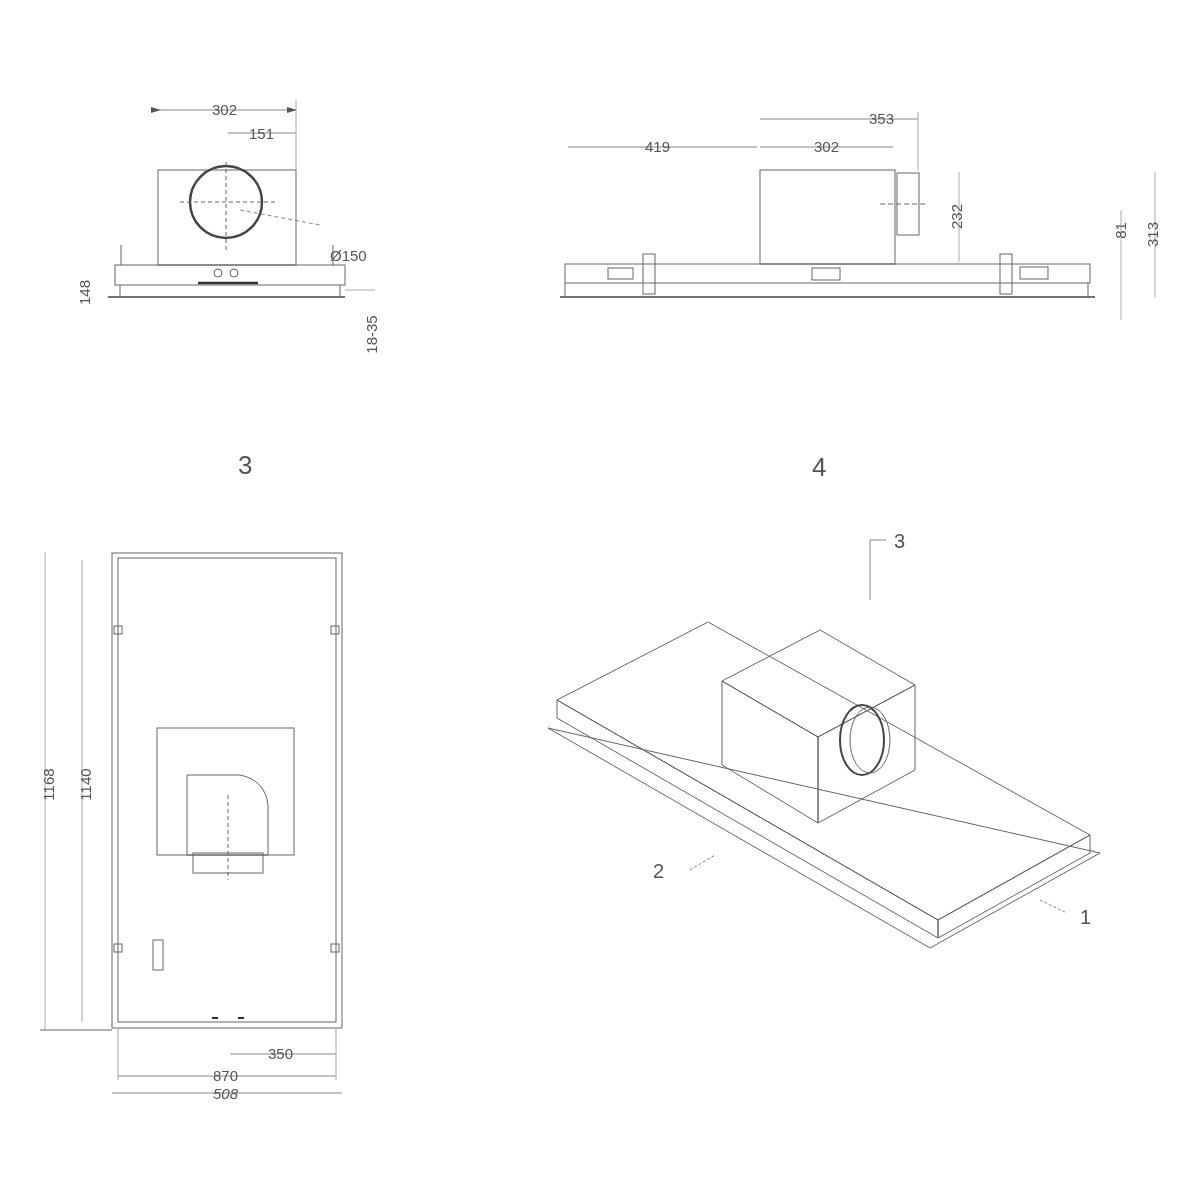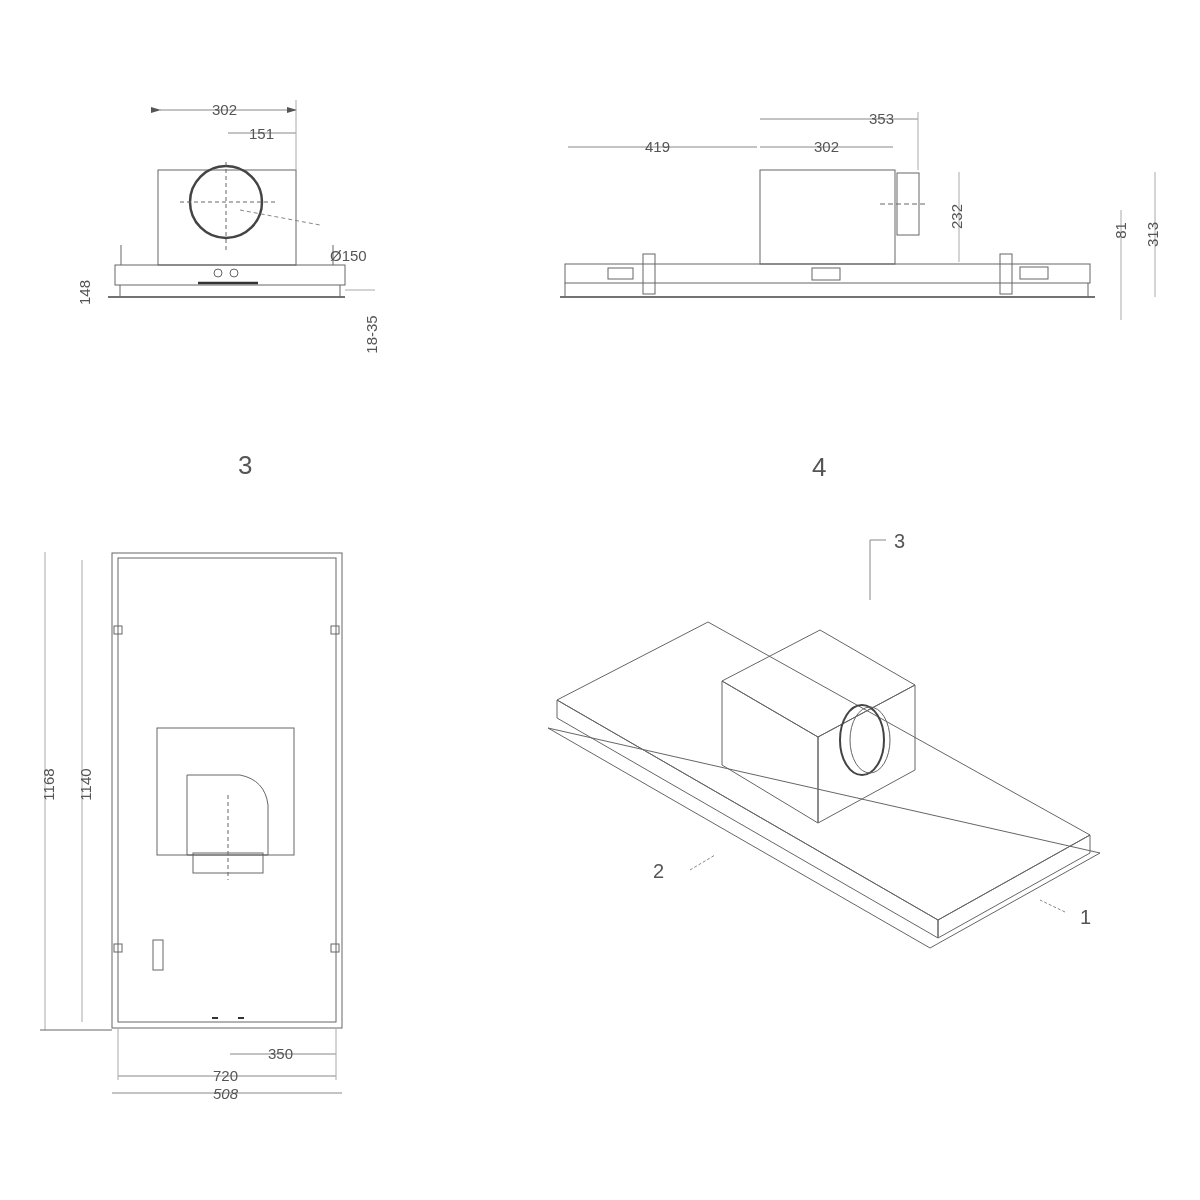--- a/index.html
+++ b/index.html
@@ -129,18 +129,18 @@
 <span class="vlbl" style="left:944px;top:208px;">232</span>
 <span class="vlbl" style="left:1112px;top:222px;">81</span>
 <span class="vlbl" style="left:1140px;top:226px;">313</span>
 
 <span class="lbl big" style="left:238px;top:450px;">3</span>
 <span class="lbl big" style="left:812px;top:452px;">4</span>
 
 <span class="vlbl" style="left:32px;top:776px;">1168</span>
 <span class="vlbl" style="left:69px;top:776px;">1140</span>
 <span class="lbl" style="left:268px;top:1045px;">350</span>
-<span class="lbl" style="left:213px;top:1067px;">720</span>
+<span class="lbl" style="left:213px;top:1067px;">870</span>
 <span class="lbl" style="left:213px;top:1085px;font-style:italic;">508</span>
 
 <span class="lbl big" style="left:1080px;top:906px;font-size:20px;">1</span>
 <span class="lbl big" style="left:653px;top:860px;font-size:20px;">2</span>
 <span class="lbl big" style="left:894px;top:530px;font-size:20px;">3</span>
 
 </body></html>

